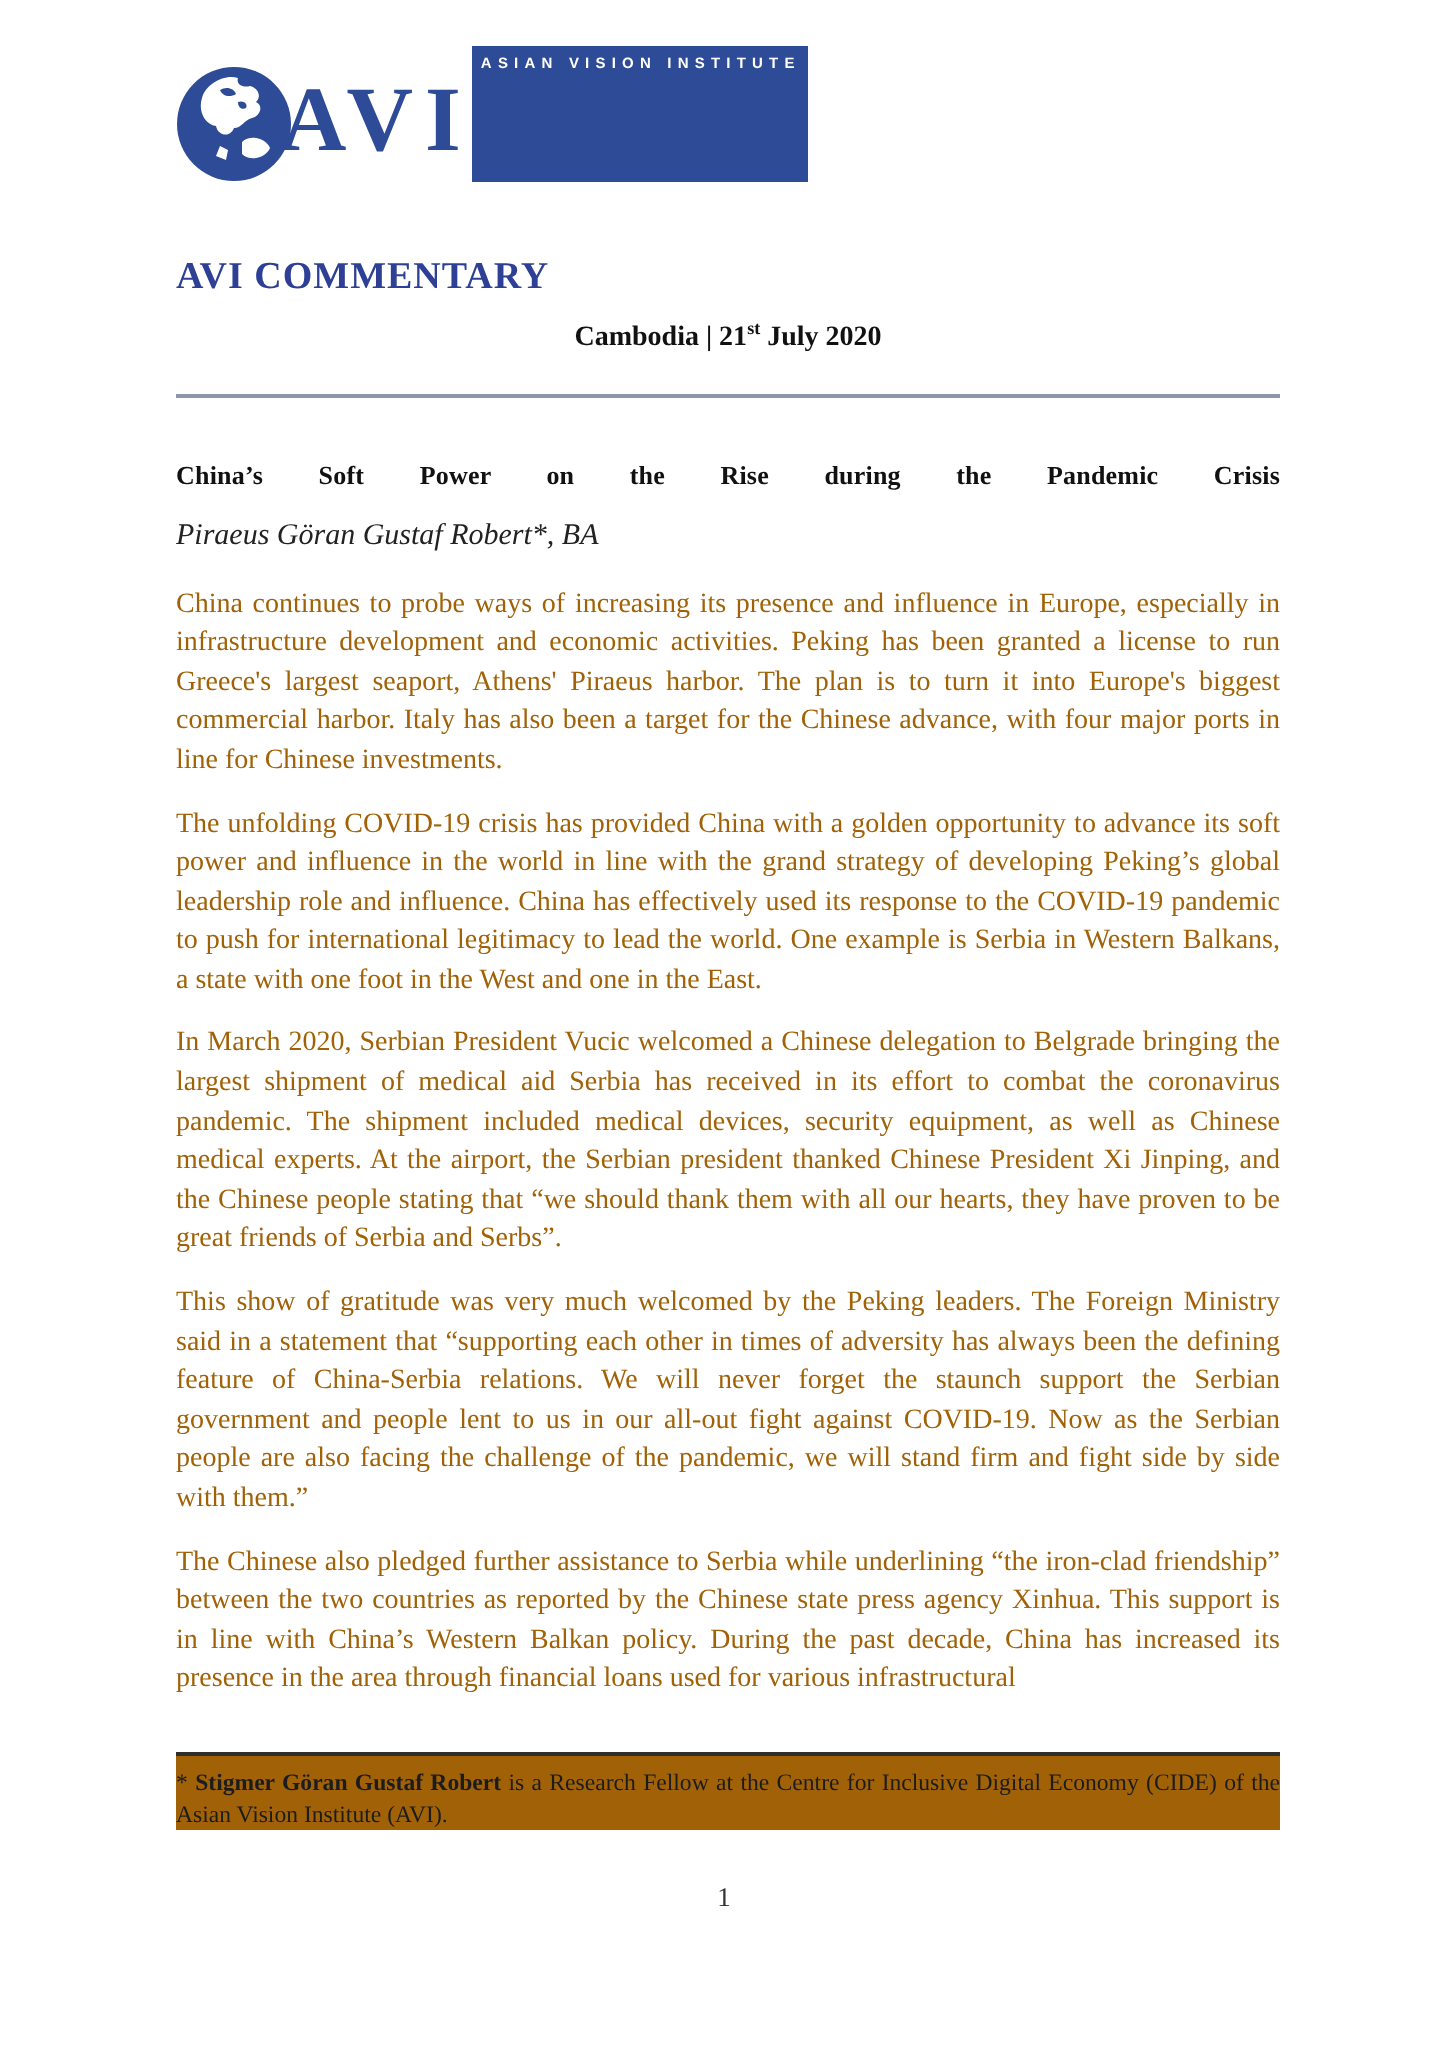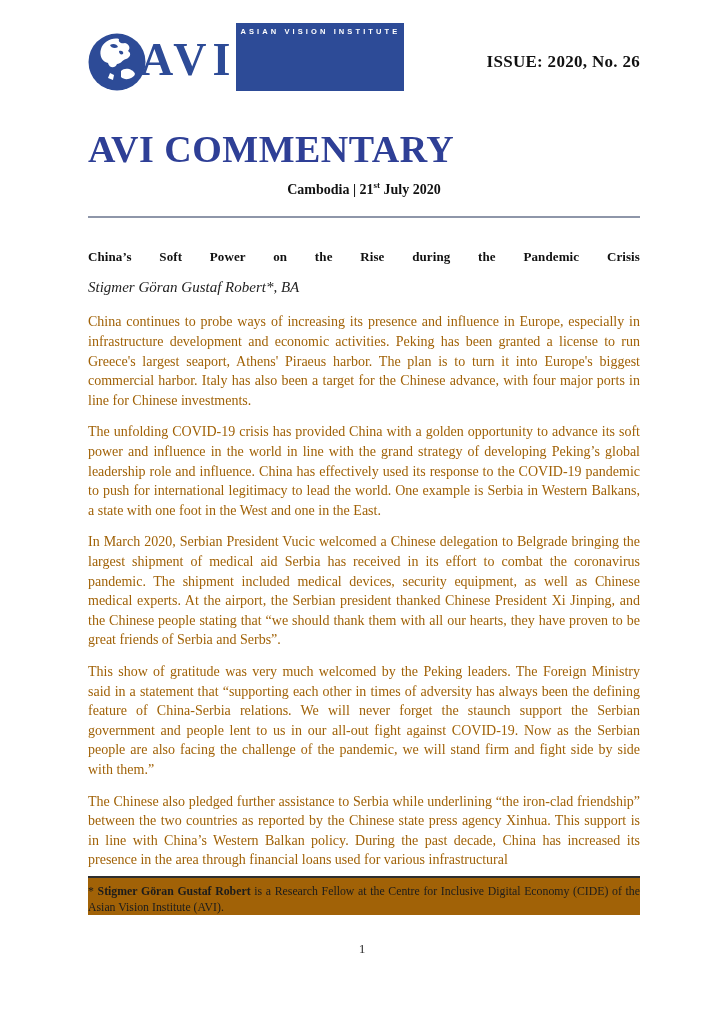--- a/index.html
+++ b/index.html
@@ -31,21 +31,21 @@
     font-family: "Liberation Sans", sans-serif;
     font-size: 7.5px; font-weight: bold; letter-spacing: 3.1px;
     text-align: center; padding: 4px 4px 3px;
     margin-top: -10px; position: relative; z-index: 1;
     white-space: nowrap;
   }
   .issue { font-size: 17px; font-weight: bold; color: #111; letter-spacing: 0.3px; }
 
   
   .pub-title {
-    margin: 38px 0 0; font-size: 38px; font-weight: bold;
+    margin: 38px 0 0; font-size: 19px; font-weight: bold;
     color: #2e3f96; letter-spacing: 0.5px; line-height: 1.1;
   }
   .dateline { margin-top: 9px; font-size: 14px; font-weight: bold; color: #111; text-align: center; }
   .dateline sup { font-size: 9px; }
   .rule-top { border: none; border-top: 2px solid #8e96a9; margin: 19px 0 0; }
 
   
   main { margin-top: 31px; height: 629px; overflow: hidden; }
   .article-title {
     font-size: 13px; font-weight: bold; margin: 0; color: #111;
@@ -82,32 +82,31 @@
             <path fill="#2d4b97" d="M22 12 C25 10 29 11 30 14 C27 16 23 15 22 12 Z"></path>
             <path fill="#2d4b97" d="M31 18 C34 17 36 19 35 21 C33 22 31 21 31 18 Z"></path>
             <path fill="#ffffff" d="M33 38 C37 34 45 36 47 41 C45 46 37 48 33 44 Z"></path>
             <path fill="#ffffff" d="M22 40 l4 2 -1 5 -5 -2 Z"></path>
           </svg>
         </span>
         <span class="logo-acronym">AVI</span>
       </div>
       <div class="logo-bar">ASIAN VISION INSTITUTE</div>
     </div>
-    <div class="issue">ISSUE: 2020, No. 26</div>
   </header>
 
   <h1 class="pub-title">AVI COMMENTARY</h1>
 
   <div class="dateline"><span>Cambodia | 21</span><sup>st</sup><span> July 2020</span></div>
 
   <hr class="rule-top">
 
   <main>
     <h2 class="article-title">China’s Soft Power on the Rise during the Pandemic Crisis</h2>
-    <p class="author">Stigmer Göran Gustaf Robert*, BA</p>
+    <p class="author">Piraeus Göran Gustaf Robert*, BA</p>
     <p class="body first">China continues to probe ways of increasing its presence and influence in Europe, especially in infrastructure development and economic activities. Peking has been granted a license to run Greece's largest seaport, Athens' Piraeus harbor. The plan is to turn it into Europe's biggest commercial harbor. Italy has also been a target for the Chinese advance, with four major ports in line for Chinese investments.</p>
     <p class="body">The unfolding COVID-19 crisis has provided China with a golden opportunity to advance its soft power and influence in the world in line with the grand strategy of developing Peking’s global leadership role and influence. China has effectively used its response to the COVID-19 pandemic to push for international legitimacy to lead the world. One example is Serbia in Western Balkans, a state with one foot in the West and one in the East.</p>
     <p class="body">In March 2020, Serbian President Vucic welcomed a Chinese delegation to Belgrade bringing the largest shipment of medical aid Serbia has received in its effort to combat the coronavirus pandemic. The shipment included medical devices, security equipment, as well as Chinese medical experts. At the airport, the Serbian president thanked Chinese President Xi Jinping, and the Chinese people stating that “we should thank them with all our hearts, they have proven to be great friends of Serbia and Serbs”.</p>
     <p class="body">This show of gratitude was very much welcomed by the Peking leaders. The Foreign Ministry said in a statement that “supporting each other in times of adversity has always been the defining feature of China-Serbia relations. We will never forget the staunch support the Serbian government and people lent to us in our all-out fight against COVID-19. Now as the Serbian people are also facing the challenge of the pandemic, we will stand firm and fight side by side with them.”</p>
     <p class="body">The Chinese also pledged further assistance to Serbia while underlining “the iron-clad friendship” between the two countries as reported by the Chinese state press agency Xinhua. This support is in line with China’s Western Balkan policy. During the past decade, China has increased its presence in the area through financial loans used for various infrastructural</p>
   </main>
 
   <footer>
     <hr class="rule-foot">
     <p class="footnote"><span>* </span><strong>Stigmer Göran Gustaf Robert</strong><span> is a Research Fellow at the Centre for Inclusive Digital Economy (CIDE) of the Asian Vision Institute (AVI).</span></p>

